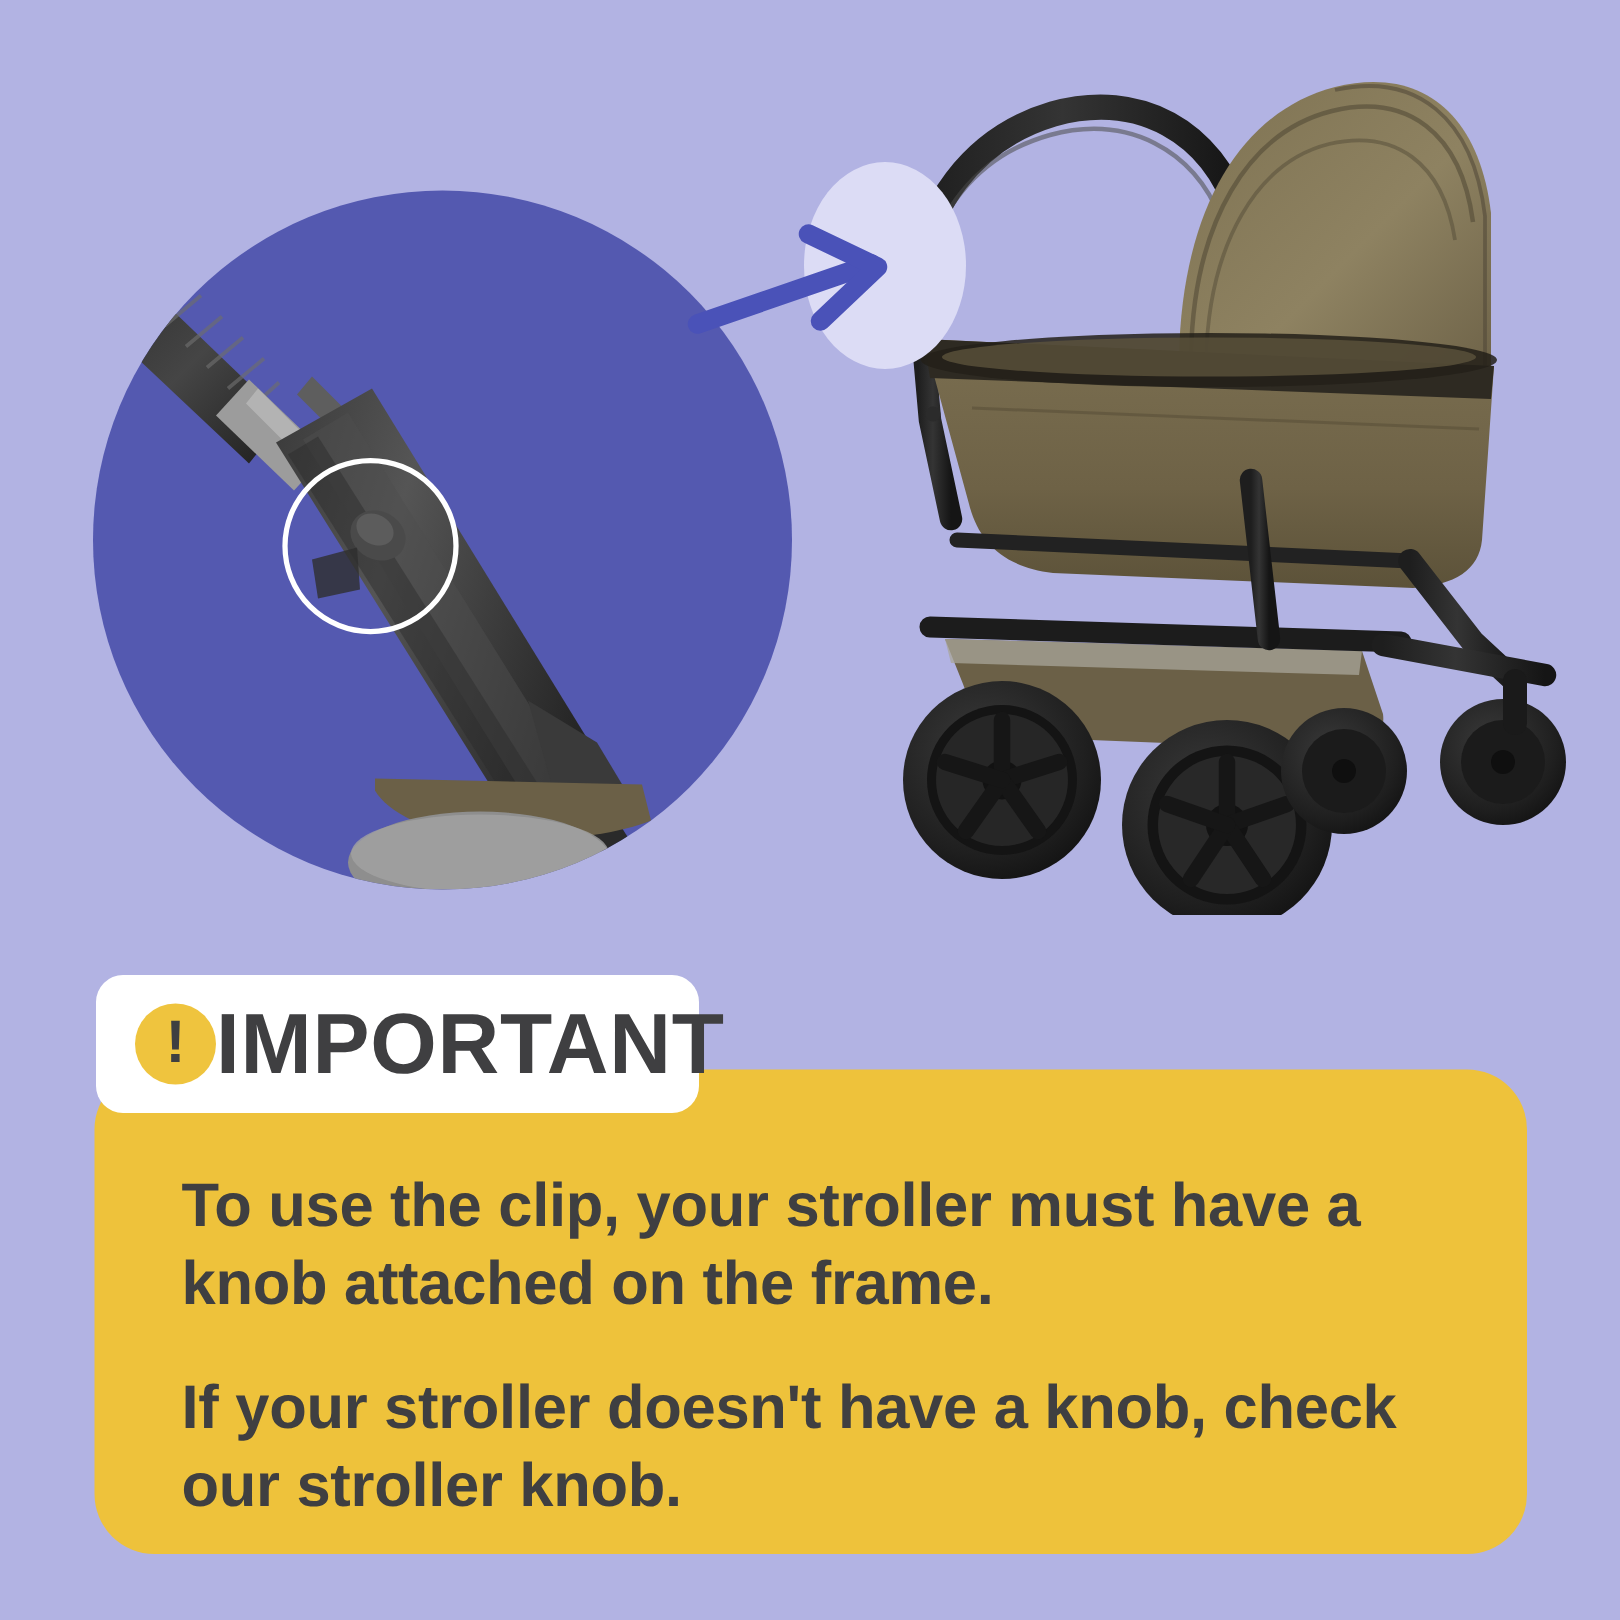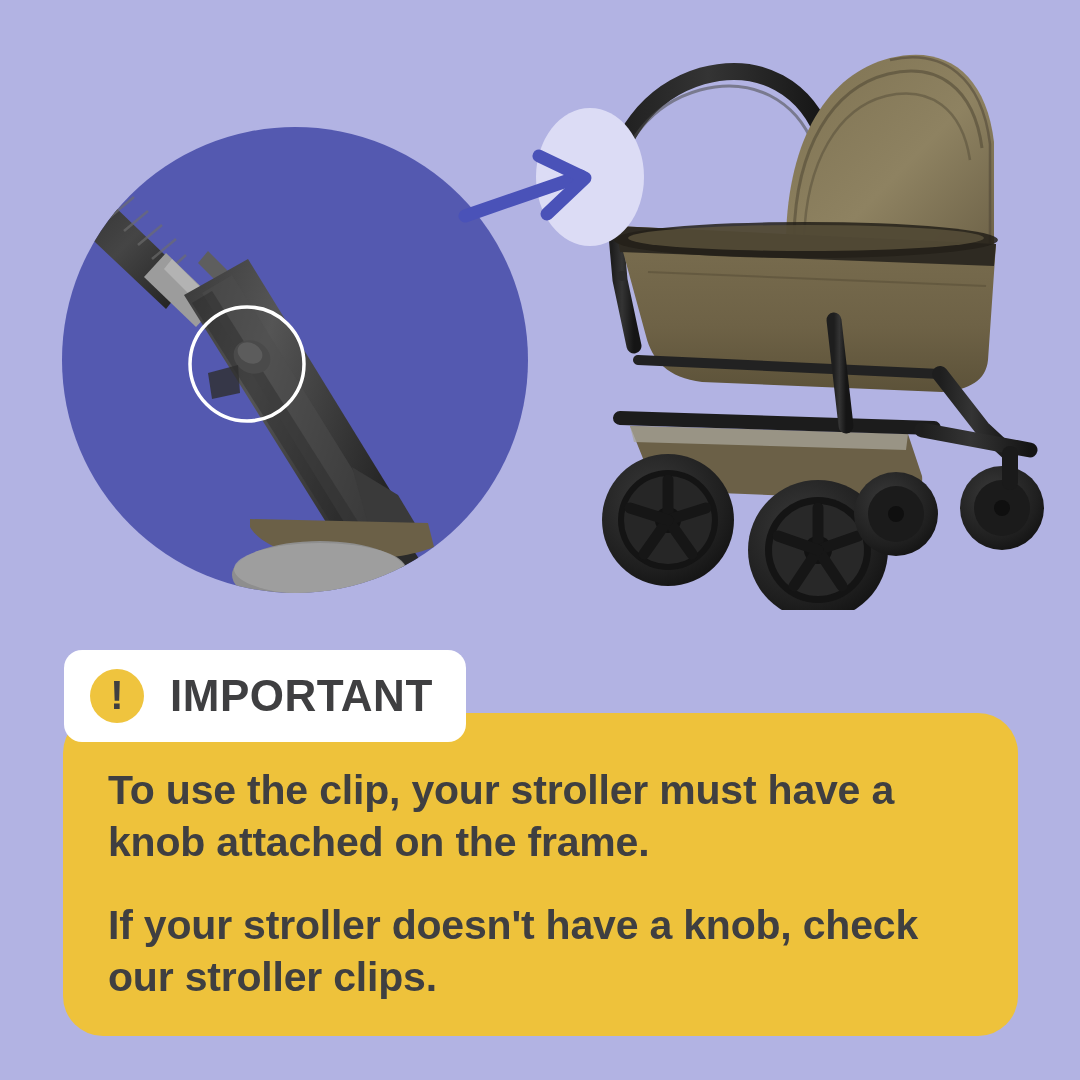--- a/index.html
+++ b/index.html
@@ -90,43 +90,42 @@
   }
   .badge-icon span {
     font-size: 40px;
     font-weight: bold;
     color: #3F3F41;
     line-height: 1;
     margin-top: -3px;
     font-family: "Liberation Sans", sans-serif;
   }
   .badge-label {
-    margin-left: 26px;
-    font-size: 44px;
+    font-size: 57px;
     font-weight: bold;
     letter-spacing: 0.5px;
     color: #3F3F41;
     font-family: "Liberation Sans", sans-serif;
   }
 
   
   .panel {
     position: absolute;
     left: 63px;
     top: 713px;
     width: 955px;
     height: 323px;
     background: #EEC23B;
     border-radius: 40px;
     box-sizing: border-box;
     padding: 48px 50px 0 42px;
     z-index: 2;
   }
   .panel p {
-    margin: 3px;
+    margin: 16px;
     color: #3F3F41;
     font-family: "Liberation Sans", sans-serif;
     font-size: 41px;
     line-height: 1.28;
     font-weight: bold;
     letter-spacing: -0.2px;
   }
   .panel p.second {
     margin-top: 30px;
   }
@@ -289,21 +288,21 @@
     </svg>
   </div>
 
   <svg class="arrow-svg" viewBox="0 0 180 110">
     <path d="M10,76 L126,36" fill="none" stroke="#4A52B8" stroke-width="13" stroke-linecap="round"></path>
     <path d="M84,16 L130,38 L92,74" fill="none" stroke="#4A52B8" stroke-width="13" stroke-linecap="round" stroke-linejoin="round"></path>
   </svg>
 
   <div class="panel">
     <p><span class="reg">To use the clip, your stroller </span><b>must have</b><span class="reg"> a knob attached on the frame.</span></p>
-    <p class="second"><span class="reg">If your stroller doesn't have a knob, check our </span><b>stroller</b><span class="reg"> clips.</span></p>
+    <p class="second"><span class="reg">If your stroller doesn't have a knob, check our </span><b>stroller</b><span class="reg"> knob.</span></p>
   </div>
 
   <div class="badge">
     <div class="badge-icon">
       <span>!</span>
     </div>
     <div class="badge-label">IMPORTANT</div>
   </div>
 
 </div>

